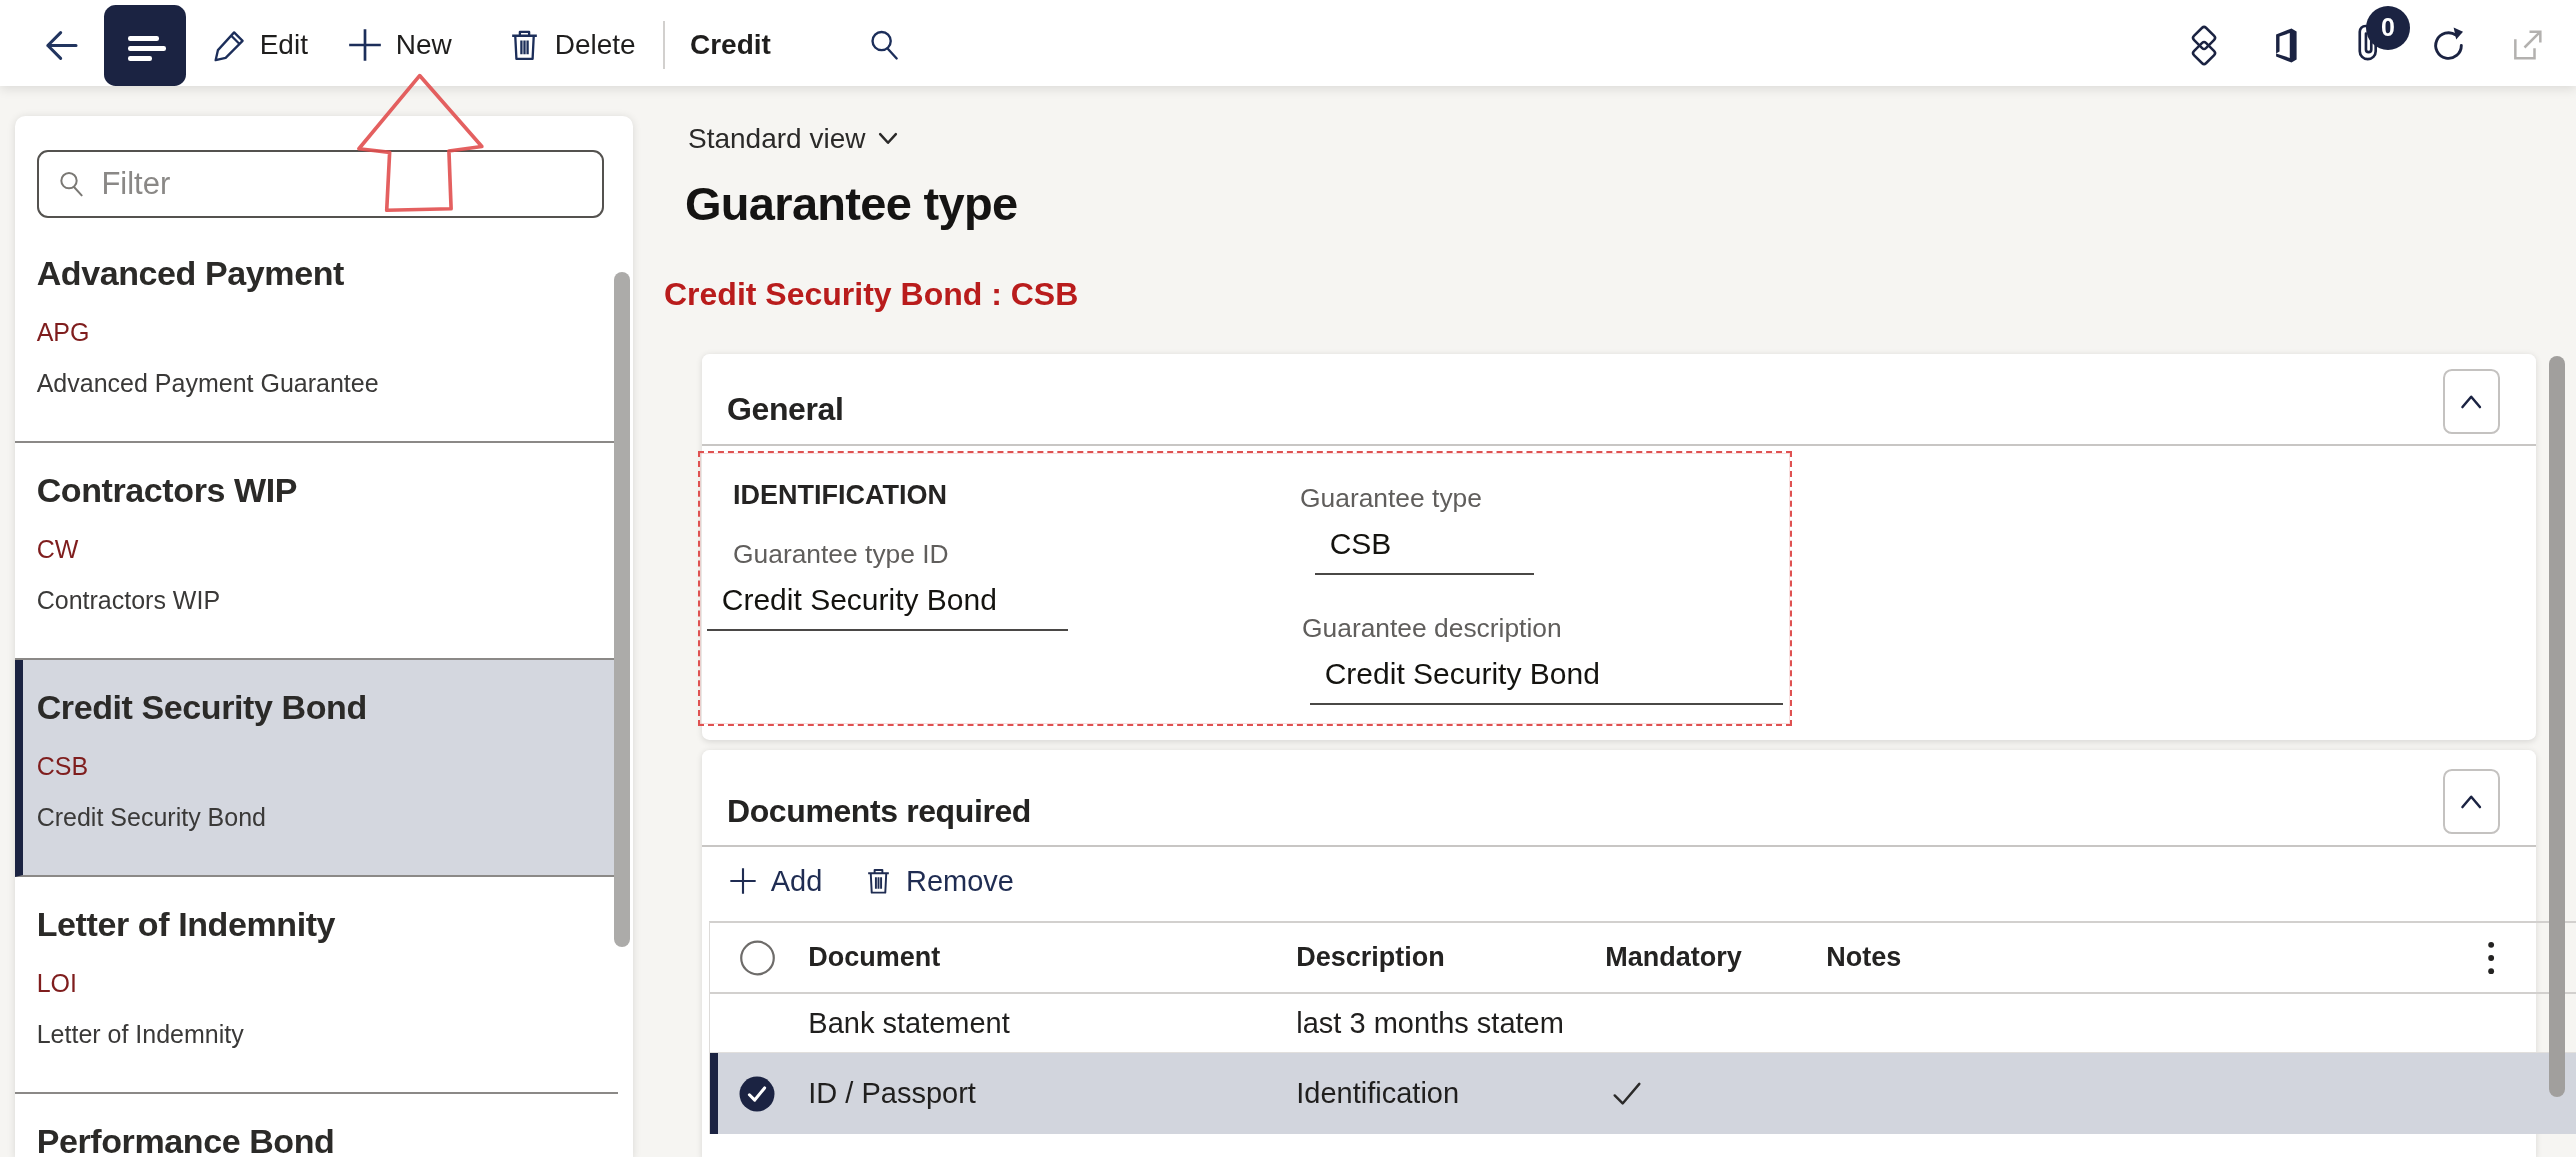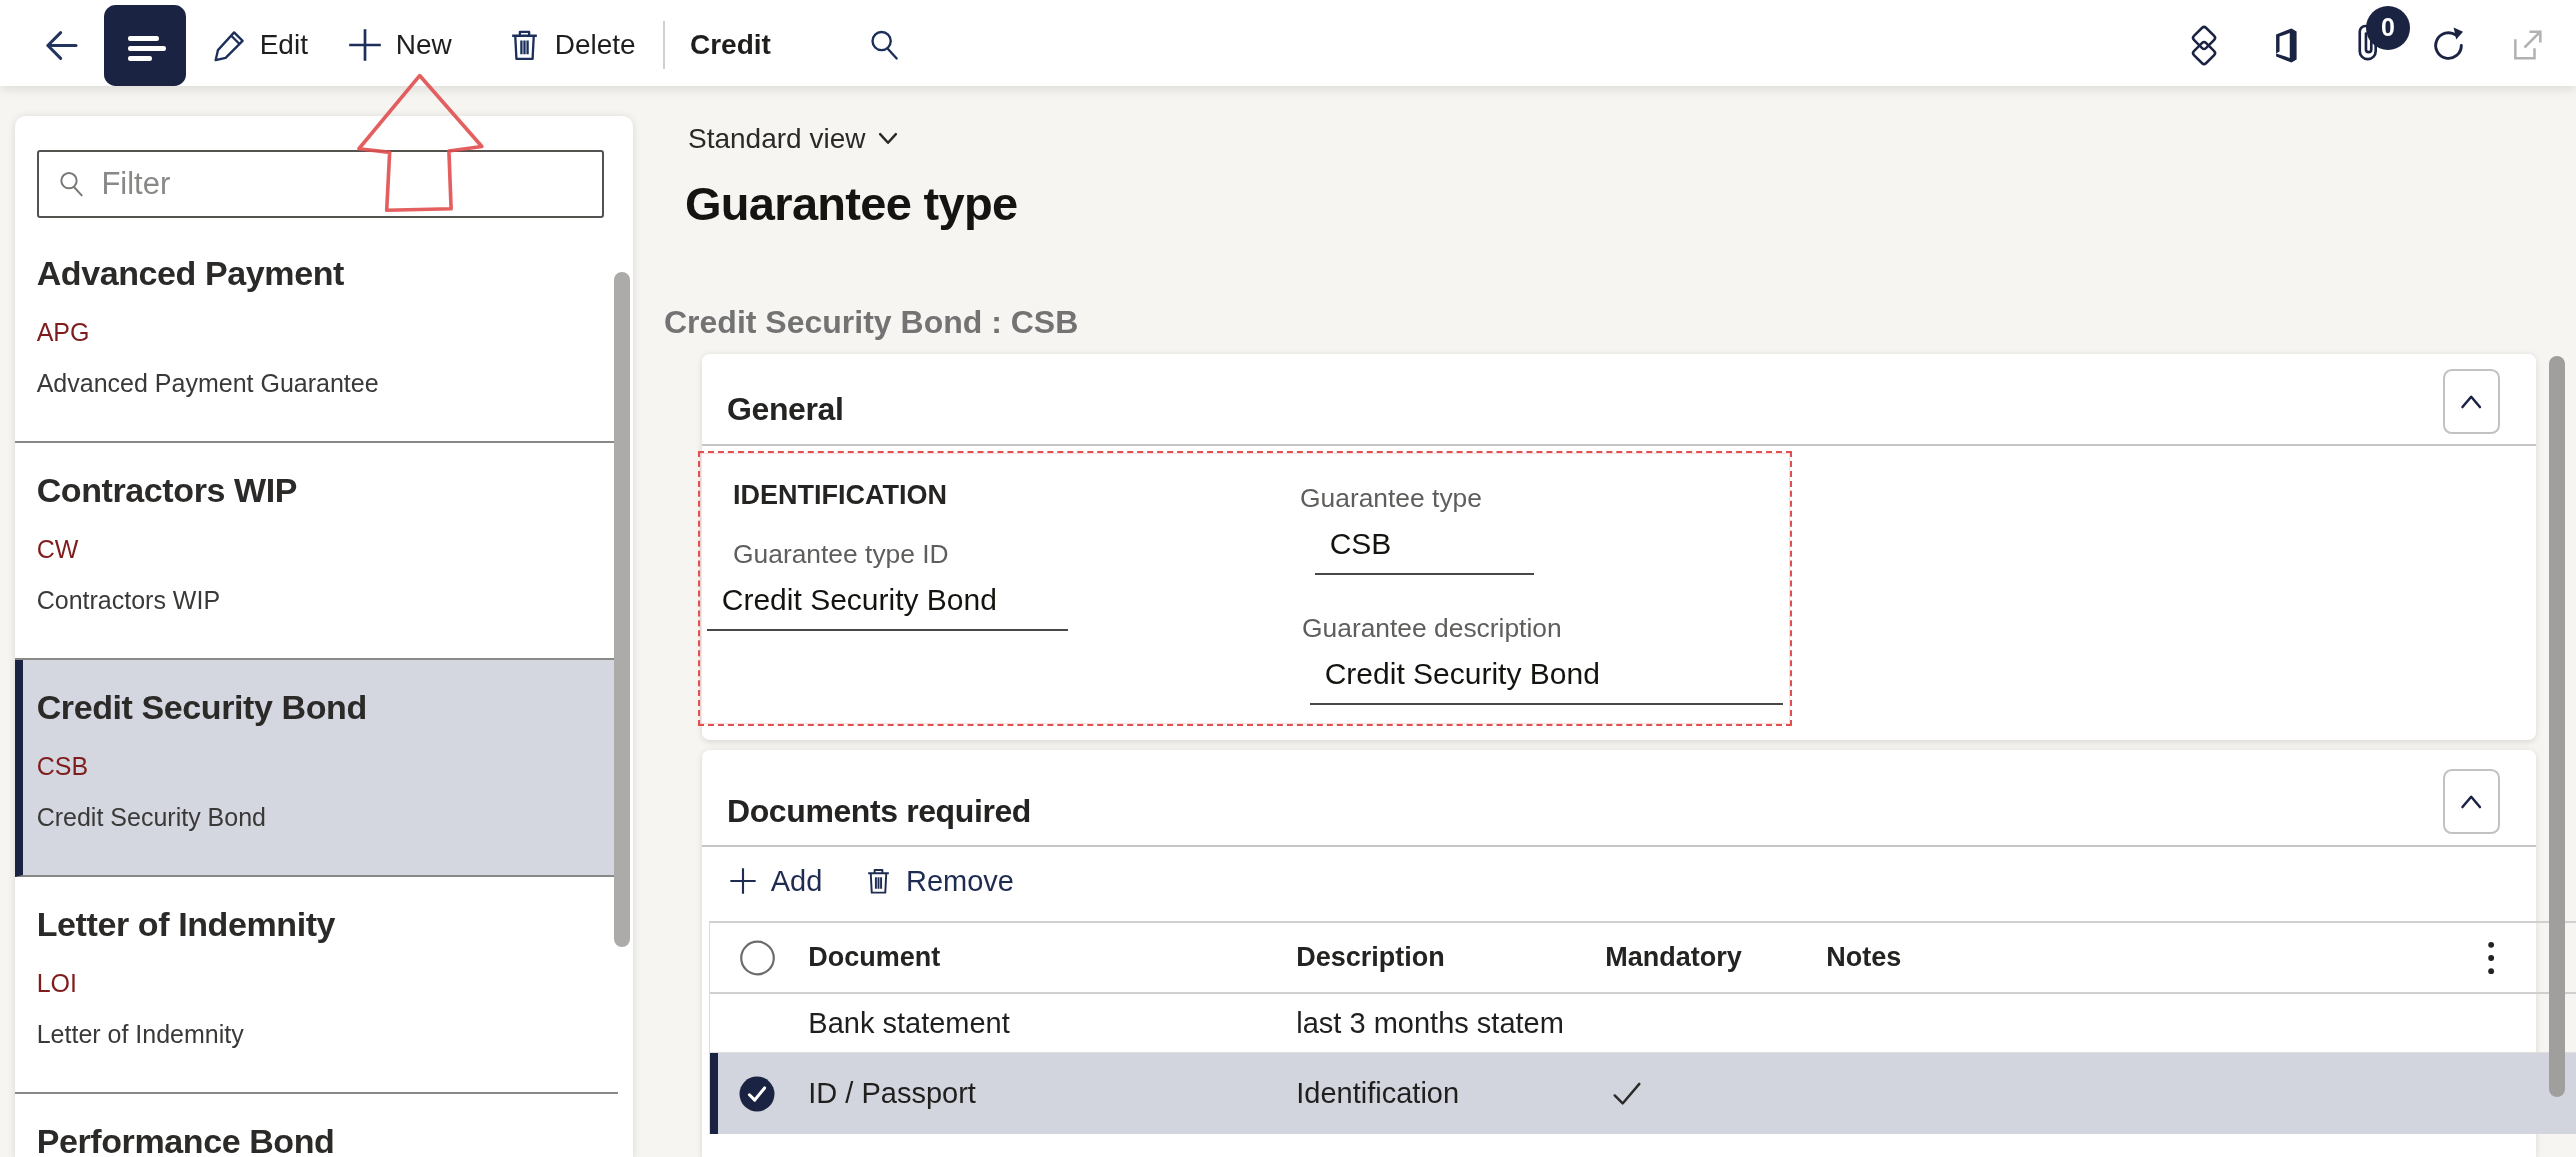--- a/index.html
+++ b/index.html
@@ -46,21 +46,21 @@
   }
 
   
   .sidebar {
     position:absolute; left:14.7px; top:116px; width:618px; height:1041px;
     background:#ffffff; border-radius:10.3px 10.3px 0 0;
     box-shadow:0 1.5px 8.8px rgba(0,0,0,.12); z-index:5;
   }
   .filter-box {
     position:absolute; left:22px; top:34px; width:567px; height:68px;
-    border:2.2px solid #54524f; border-radius:3px; background:#fff;
+    border:2.2px solid #54524f; border-radius:11px; background:#fff;
     display:flex; align-items:center; padding:0 16px; gap:14.7px;
   }
   .filter-box input {
     border:none; outline:none; flex:1; font-size:31px;
     font-family:"Liberation Sans", sans-serif; color:#323130; background:transparent;
   }
   .filter-box input::placeholder { color:#8a8886; }
   .nav-list { position:absolute; left:0; top:110px; width:603px; }
   .nav-item { padding:28px 22px 43px 22px; border-bottom:2.2px solid #8b8987; cursor:pointer; }
   .nav-item .ni-title { font-size:34px; font-weight:700; color:#2b2a28; margin-bottom:25px; letter-spacing:-0.4px; }
@@ -76,21 +76,21 @@
   .view-selector {
     position:absolute; left:688px; top:123px; display:flex; align-items:center; gap:11.7px;
     font-size:28px; color:#2b2a29; cursor:pointer; z-index:4;
   }
   .page-title {
     position:absolute; left:685px; top:176px; font-size:47px; font-weight:700;
     color:#151413; letter-spacing:-0.7px; z-index:4;
   }
   .record-title {
     position:absolute; left:664px; top:276px; font-size:32px; font-weight:700;
-    color:#737373; z-index:4;margin-top:28px;
+    color:#b91c1c; z-index:4;
   }
 
   
   .card {
     position:absolute; left:702px; width:1834px; background:#ffffff;
     border-radius:7.3px; box-shadow:0 1.5px 5.9px rgba(0,0,0,.12); z-index:4;
   }
   .card-general { top:354px; height:386px; }
   .card-docs { top:750px; height:408px; border-radius:7.3px 7.3px 0 0; }
   .card-heading { position:absolute; left:25px; font-size:32px; font-weight:700; color:#242322; letter-spacing:-0.4px; }

